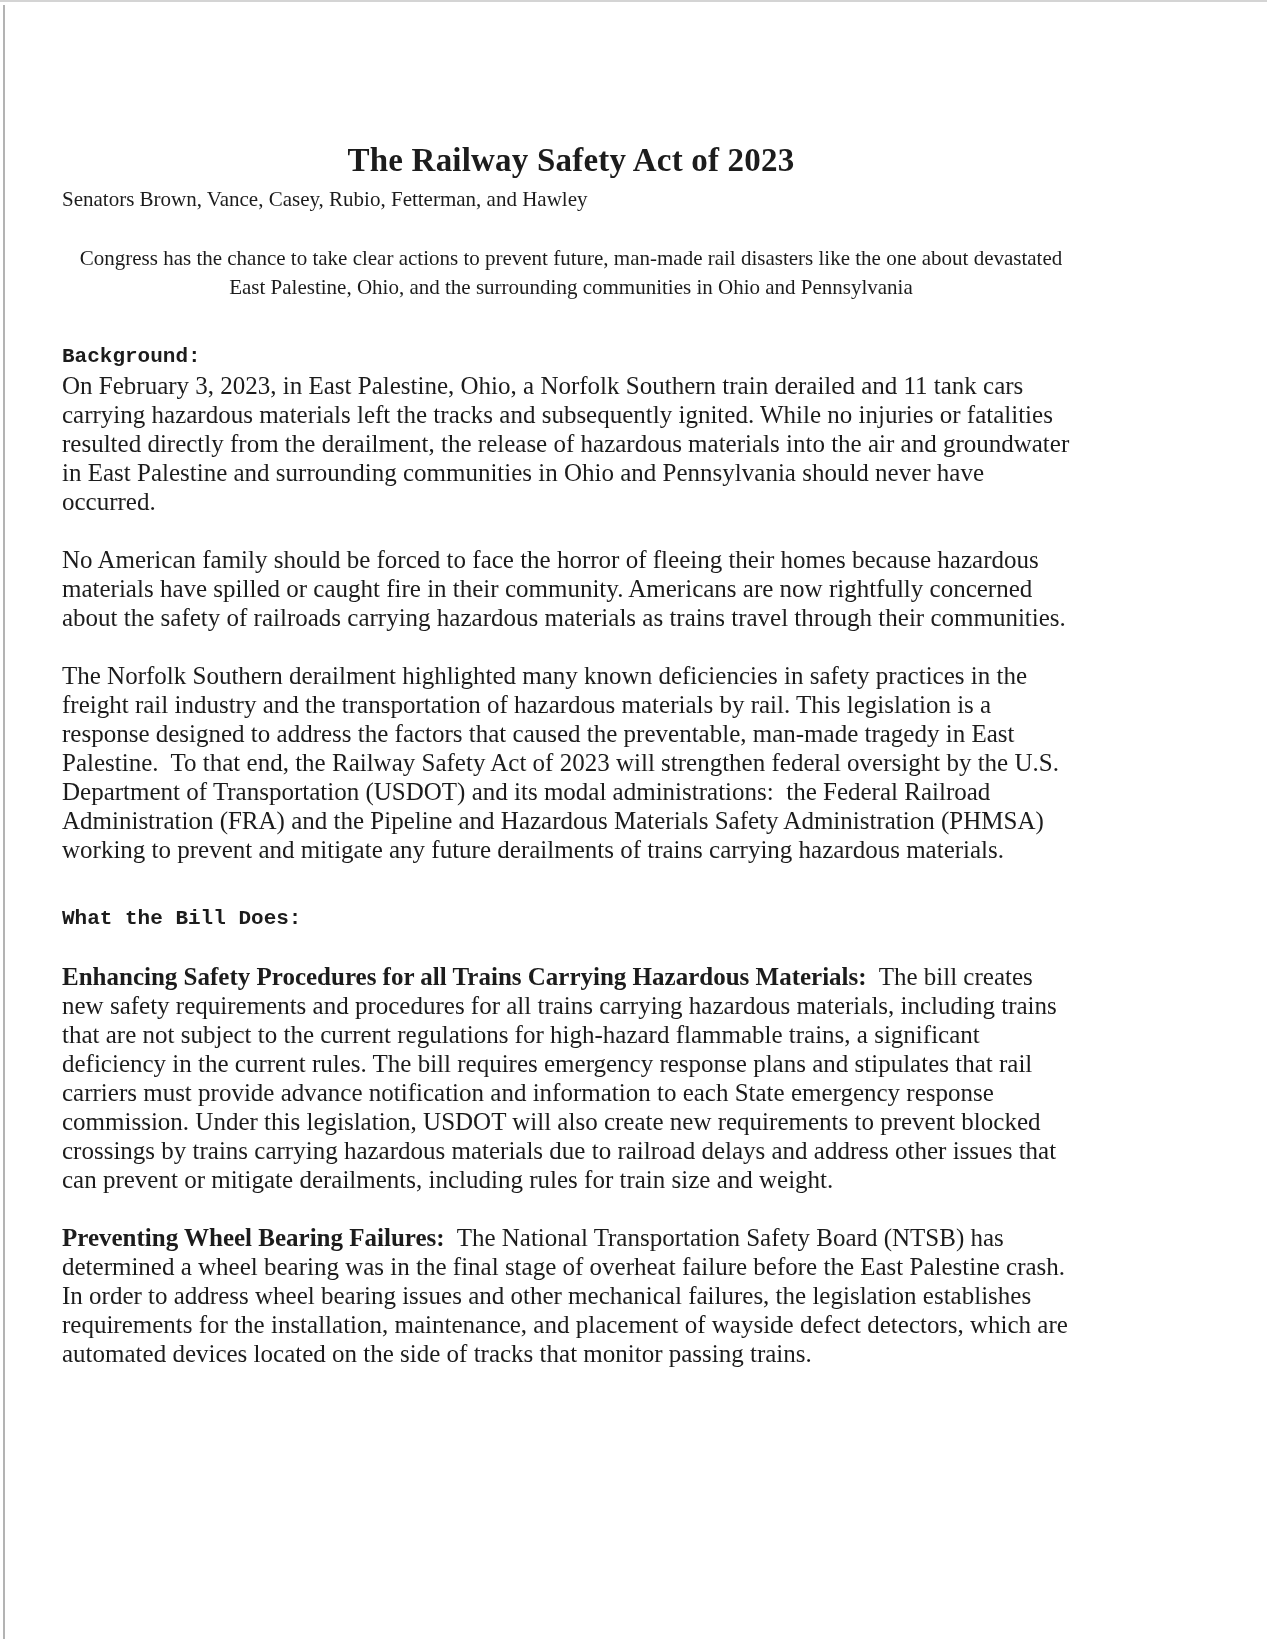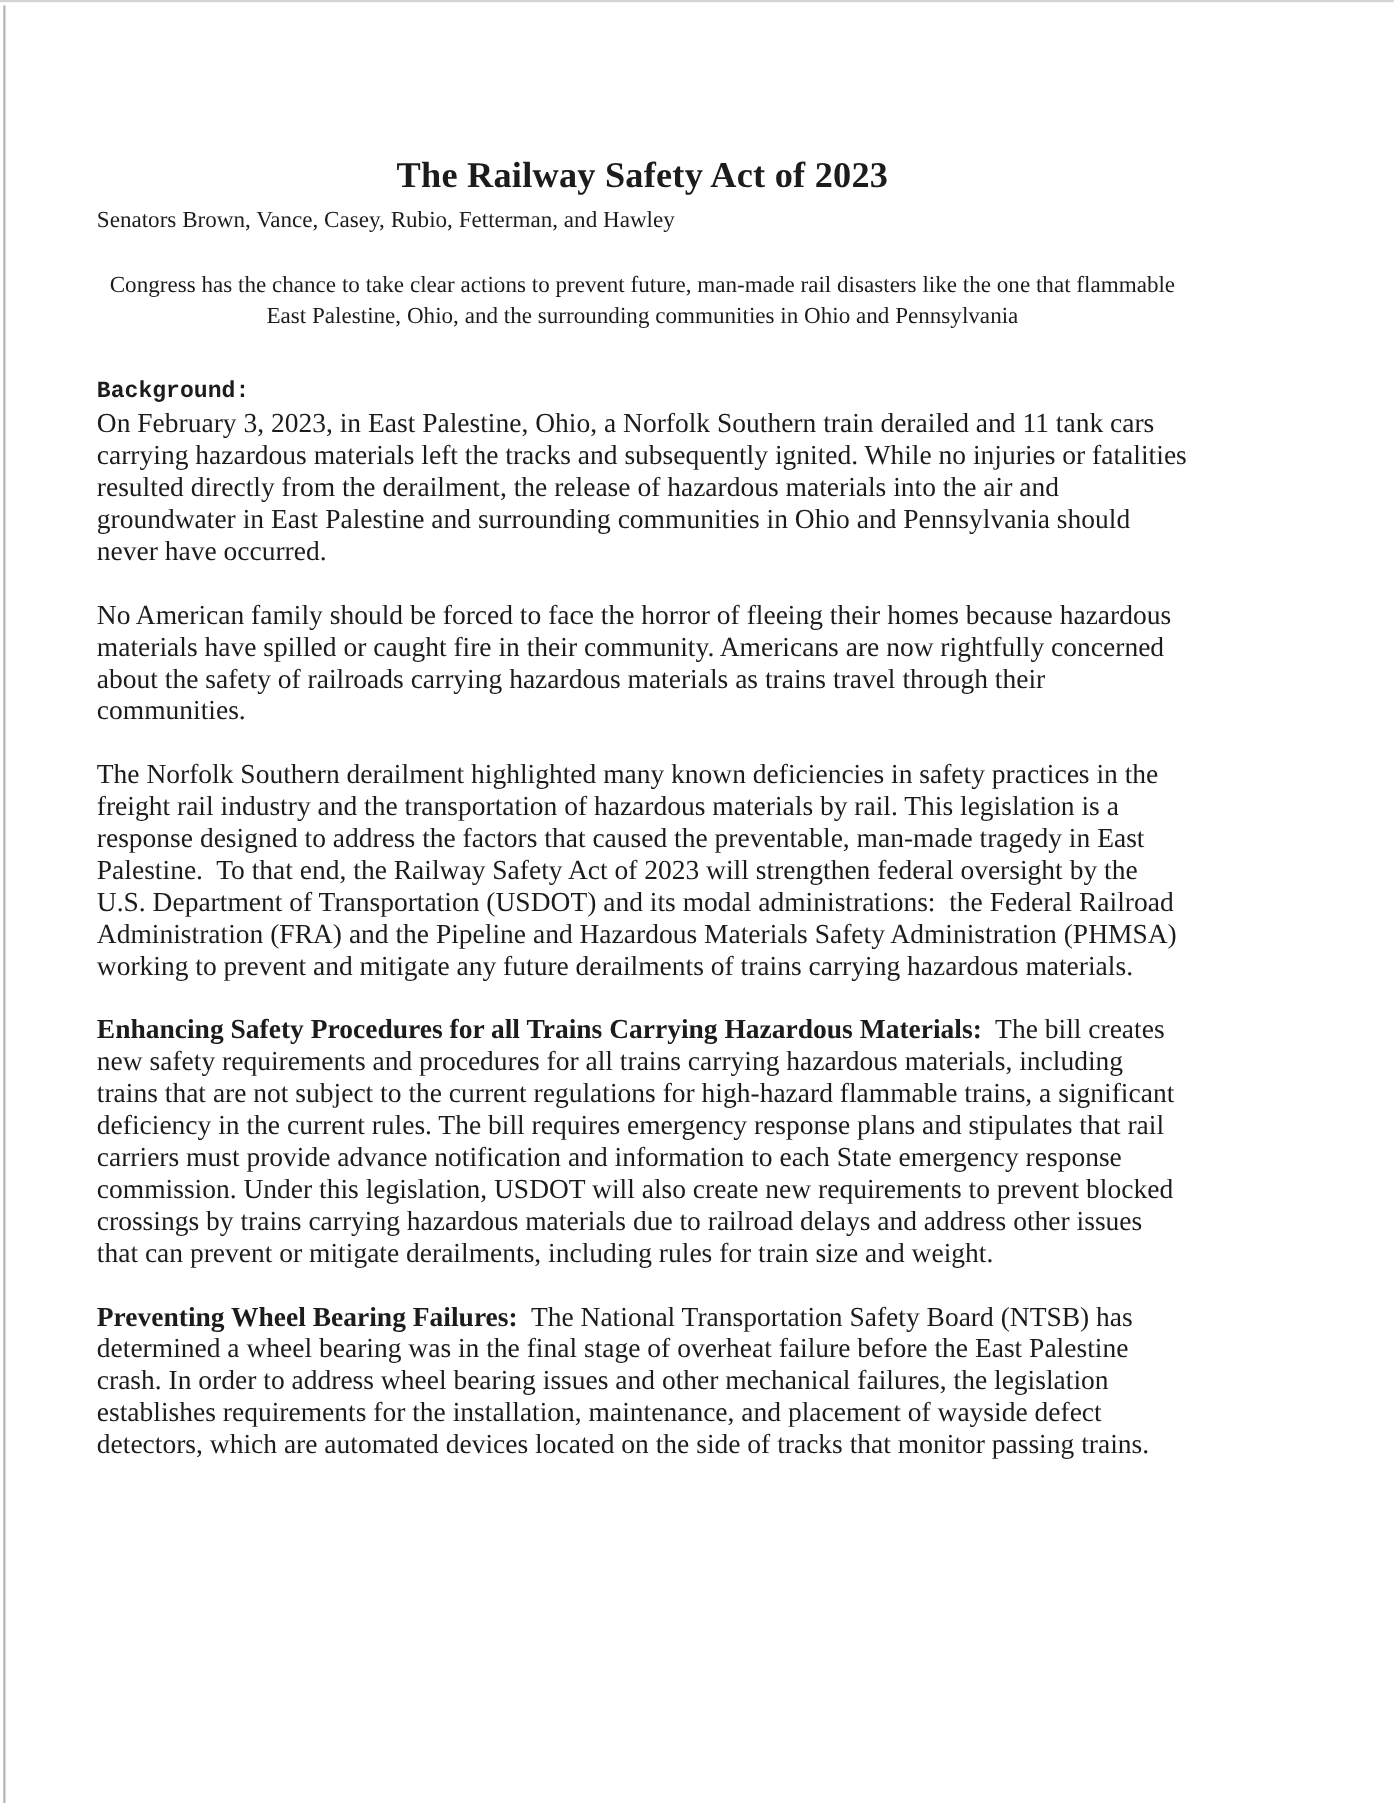--- a/index.html
+++ b/index.html
@@ -26,21 +26,21 @@
     position: absolute;
     left: 3px; top: 5px;
     width: 2px; bottom: 0;
     background: #b3b3b3;
   }
   .page {
     position: relative;
     box-sizing: border-box;
     width: 1267px;
     height: 1639px;
-    padding: 140px 187px 60px 88px;
+    padding: 140px 187px 60px 62px;
   }
   .doc-title {
     font-size: 33px;
     font-weight: bold;
     text-align: center;
     margin: 0;
     line-height: 40px;
     letter-spacing: 0.2px;
   }
   .doc-byline {
@@ -84,29 +84,30 @@
 
 <div class="scan-edge-top"></div>
 <div class="scan-edge-left"></div>
 
 <div class="page">
 
   <h1 class="doc-title">The Railway Safety Act of 2023</h1>
 
   <div class="doc-byline">Senators Brown, Vance, Casey, Rubio, Fetterman, and Hawley</div>
 
-  <p class="doc-intro">Congress has the chance to take clear actions to prevent future, man-made rail disasters like the one that flammable East Palestine, Ohio, and the surrounding communities in Ohio and Pennsylvania</p>
+  <p class="doc-intro">Congress has the chance to take clear actions to prevent future, man-made rail disasters like the one about devastated East Palestine, Ohio, and the surrounding communities in Ohio and Pennsylvania</p>
 
   <h2 class="sec-heading">Background:</h2>
 
   <p class="para tight">On February 3, 2023, in East Palestine, Ohio, a Norfolk Southern train derailed and 11 tank cars carrying hazardous materials left the tracks and subsequently ignited. While no injuries or fatalities resulted directly from the derailment, the release of hazardous materials into the air and groundwater in East Palestine and surrounding communities in Ohio and Pennsylvania should never have occurred.</p>
 
   <p class="para">No American family should be forced to face the horror of fleeing their homes because hazardous materials have spilled or caught fire in their community. Americans are now rightfully concerned about the safety of railroads carrying hazardous materials as trains travel through their communities.</p>
 
   <p class="para">The Norfolk Southern derailment highlighted many known deficiencies in safety practices in the freight rail industry and the transportation of hazardous materials by rail. This legislation is a response designed to address the factors that caused the preventable, man-made tragedy in East Palestine.  To that end, the Railway Safety Act of 2023 will strengthen federal oversight by the U.S. Department of Transportation (USDOT) and its modal administrations:  the Federal Railroad Administration (FRA) and the Pipeline and Hazardous Materials Safety Administration (PHMSA) working to prevent and mitigate any future derailments of trains carrying hazardous materials.</p>
 
+  <h2 class="sec-heading">What the Bill Does:</h2>
 
 
   <p class="para provision"><span class="lead">Enhancing Safety Procedures for all Trains Carrying Hazardous Materials:</span><span>  The bill creates new safety requirements and procedures for all trains carrying hazardous materials, including trains that are not subject to the current regulations for high-hazard flammable trains, a significant deficiency in the current rules. The bill requires emergency response plans and stipulates that rail carriers must provide advance notification and information to each State emergency response commission. Under this legislation, USDOT will also create new requirements to prevent blocked crossings by trains carrying hazardous materials due to railroad delays and address other issues that can prevent or mitigate derailments, including rules for train size and weight.</span></p>
 
   <p class="para provision"><span class="lead">Preventing Wheel Bearing Failures:</span><span>  The National Transportation Safety Board (NTSB) has determined a wheel bearing was in the final stage of overheat failure before the East Palestine crash. In order to address wheel bearing issues and other mechanical failures, the legislation establishes requirements for the installation, maintenance, and placement of wayside defect detectors, which are automated devices located on the side of tracks that monitor passing trains.</span></p>
 
 </div>
 
 </body></html>

